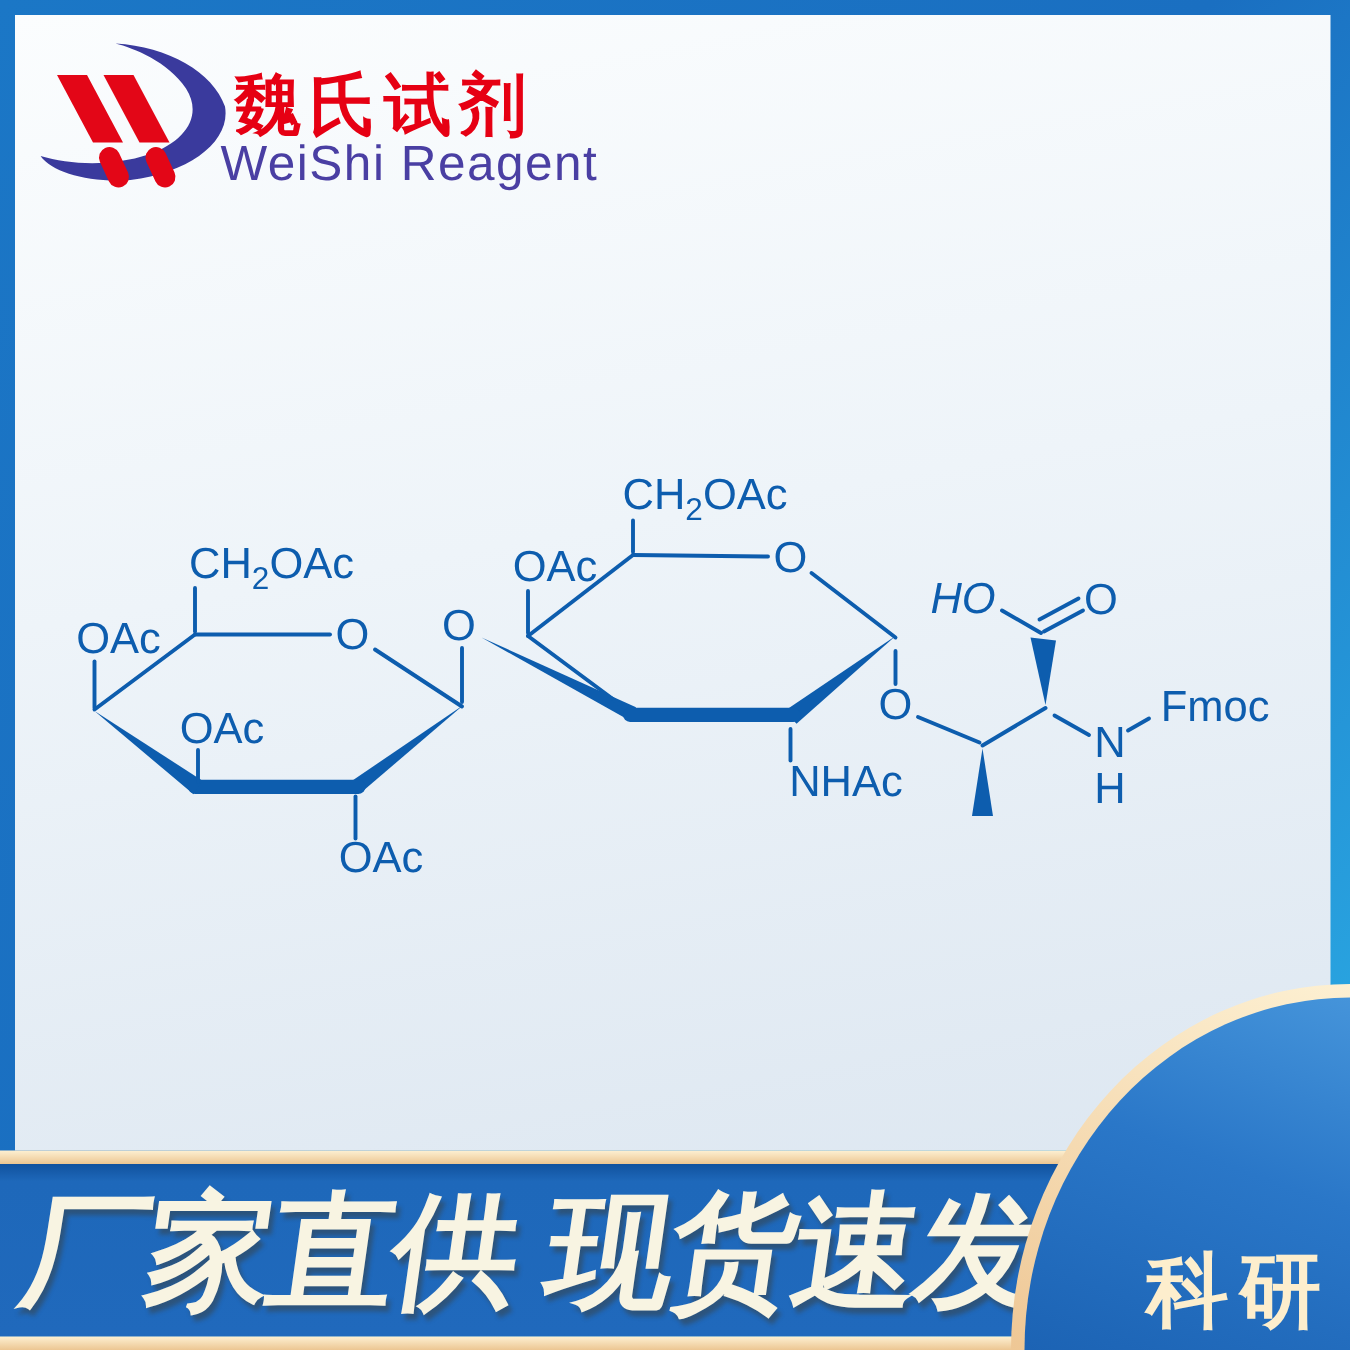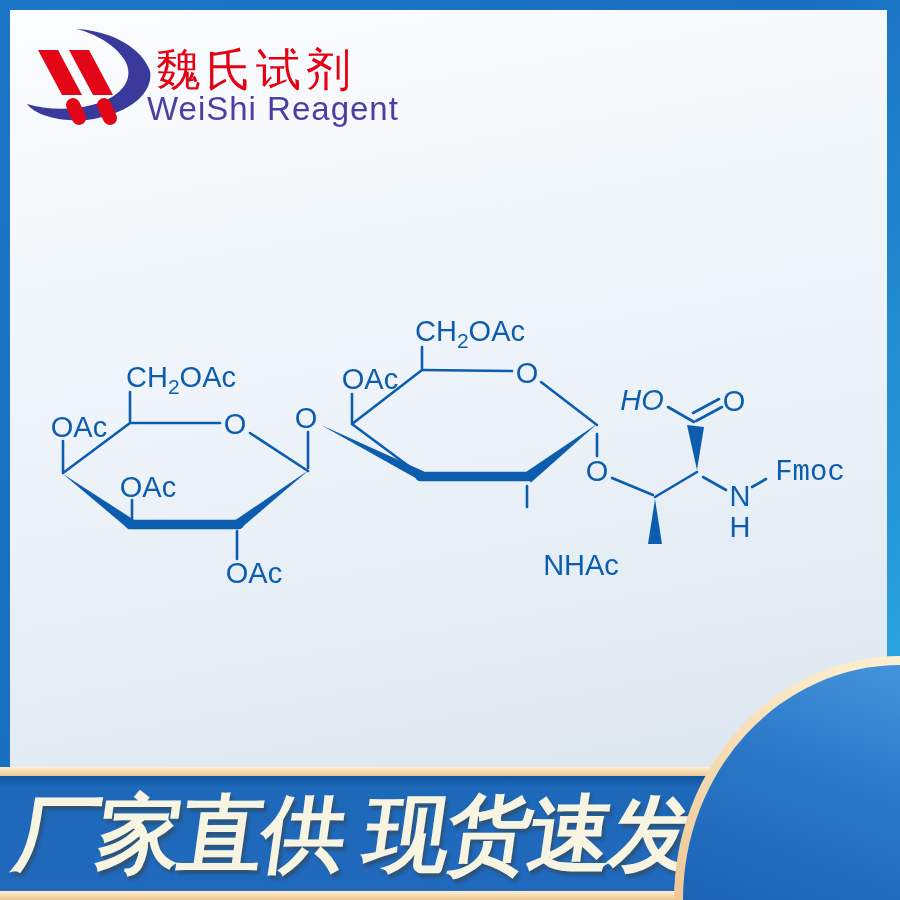--- a/index.html
+++ b/index.html
@@ -4,21 +4,21 @@
 <style>
   html,body{margin:0;padding:0;}
   body{width:900px;height:900px;overflow:hidden;font-family:"Liberation Sans",sans-serif;}
   .page{position:relative;width:900px;height:900px;background:linear-gradient(135deg,#1b77c6 0%,#1a6fc1 45%,#2db3e9 100%);}
   
   .panel{position:absolute;left:10px;top:10px;right:13px;height:757px;
          background:linear-gradient(170deg,#fbfdfe 0%,#eef4f9 45%,#dde7f1 100%);}
   
   .logo{position:absolute;left:0;top:0;width:420px;height:150px;}
   .logo-mark{position:absolute;left:27px;top:26px;}
-  .brand-cn{position:absolute;left:156px;top:40px;font-size:45px;font-weight:400;letter-spacing:5px;color:#e60013;white-space:nowrap;}
+  .brand-cn{position:absolute;left:156px;top:40px;font-size:45px;font-weight:700;letter-spacing:5px;color:#e60013;white-space:nowrap;}
   .brand-en{position:absolute;left:147px;top:90px;font-size:33px;font-weight:500;letter-spacing:1px;color:#4a3fa3;white-space:nowrap;}
   
   .bonds{position:absolute;left:0;top:0;}
   .mlabel{position:absolute;transform:translate(-50%,-50%);font-size:29px;color:#0d5dae;white-space:nowrap;line-height:1;}
   .mlabel .sub{font-size:21px;position:relative;top:7px;}
   
   .banner{position:absolute;left:0;top:767px;width:900px;height:133px;}
   .banner .trim{position:absolute;left:0;width:100%;height:9px;background:linear-gradient(180deg,#fdf0d2,#ecc692);}
   .banner .trim-top{top:0;}
   .banner .trim-bottom{bottom:0;}
@@ -99,33 +99,34 @@
 
   <span class="mlabel" style="left:181px;top:377px;"><span>CH</span><span class="sub">2</span><span>OAc</span></span>
   <span class="mlabel" style="left:79px;top:427px;">OAc</span>
   <span class="mlabel" style="left:235px;top:424px;">O</span>
   <span class="mlabel" style="left:148px;top:487px;">OAc</span>
   <span class="mlabel" style="left:254px;top:573px;">OAc</span>
   <span class="mlabel" style="left:306px;top:418px;">O</span>
   <span class="mlabel" style="left:470px;top:331px;"><span>CH</span><span class="sub">2</span><span>OAc</span></span>
   <span class="mlabel" style="left:370px;top:379px;">OAc</span>
   <span class="mlabel" style="left:527px;top:373px;">O</span>
-  <span class="mlabel" style="left:581px;top:522px;margin-top:43px;">NHAc</span>
+  <span class="mlabel" style="left:564px;top:522px;">NHAc</span>
   <span class="mlabel" style="left:597px;top:471px;">O</span>
   <span class="mlabel" style="left:642px;top:400px;font-style:italic;">HO</span>
   <span class="mlabel" style="left:734px;top:401px;">O</span>
   <span class="mlabel" style="left:740px;top:496px;">N</span>
   <span class="mlabel" style="left:740px;top:527px;">H</span>
-  <span class="mlabel" style="left:810px;top:472px;font-family:Liberation Mono, monospace;">Fmoc</span>
+  <span class="mlabel" style="left:810px;top:472px;">Fmoc</span>
 
   <div class="banner">
     <div class="trim trim-top"></div>
     <div class="blue"></div>
     <div class="trim trim-bottom"></div>
   </div>
   <div class="banner-text">厂家直供 现货速发</div>
 
   <div class="corner-cream"></div>
   <div class="corner-blue"></div>
   <div class="corner-text">
+    <div>科研</div>
   </div>
 
 </div>
 
 </body></html>

